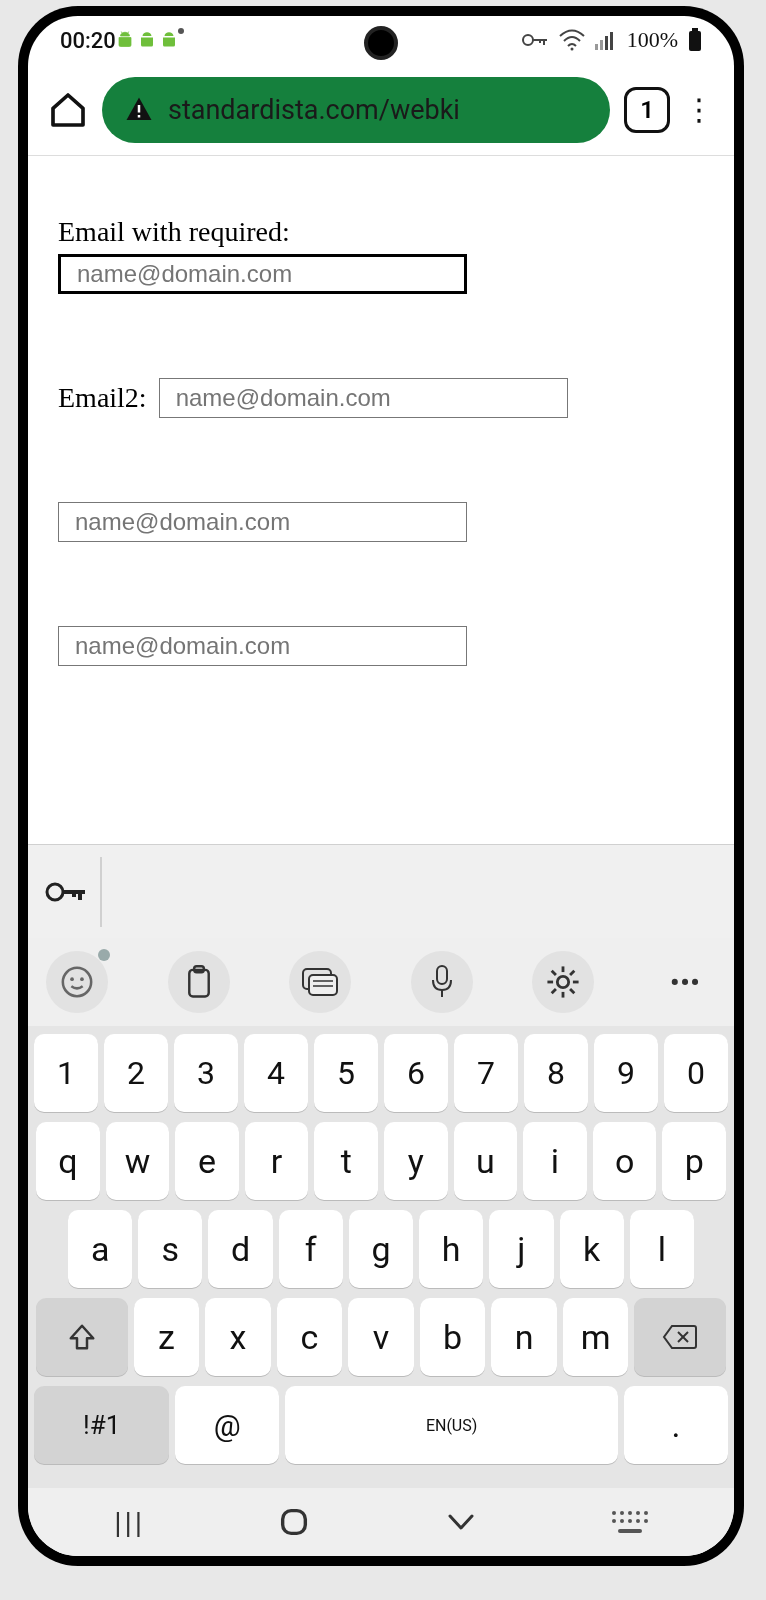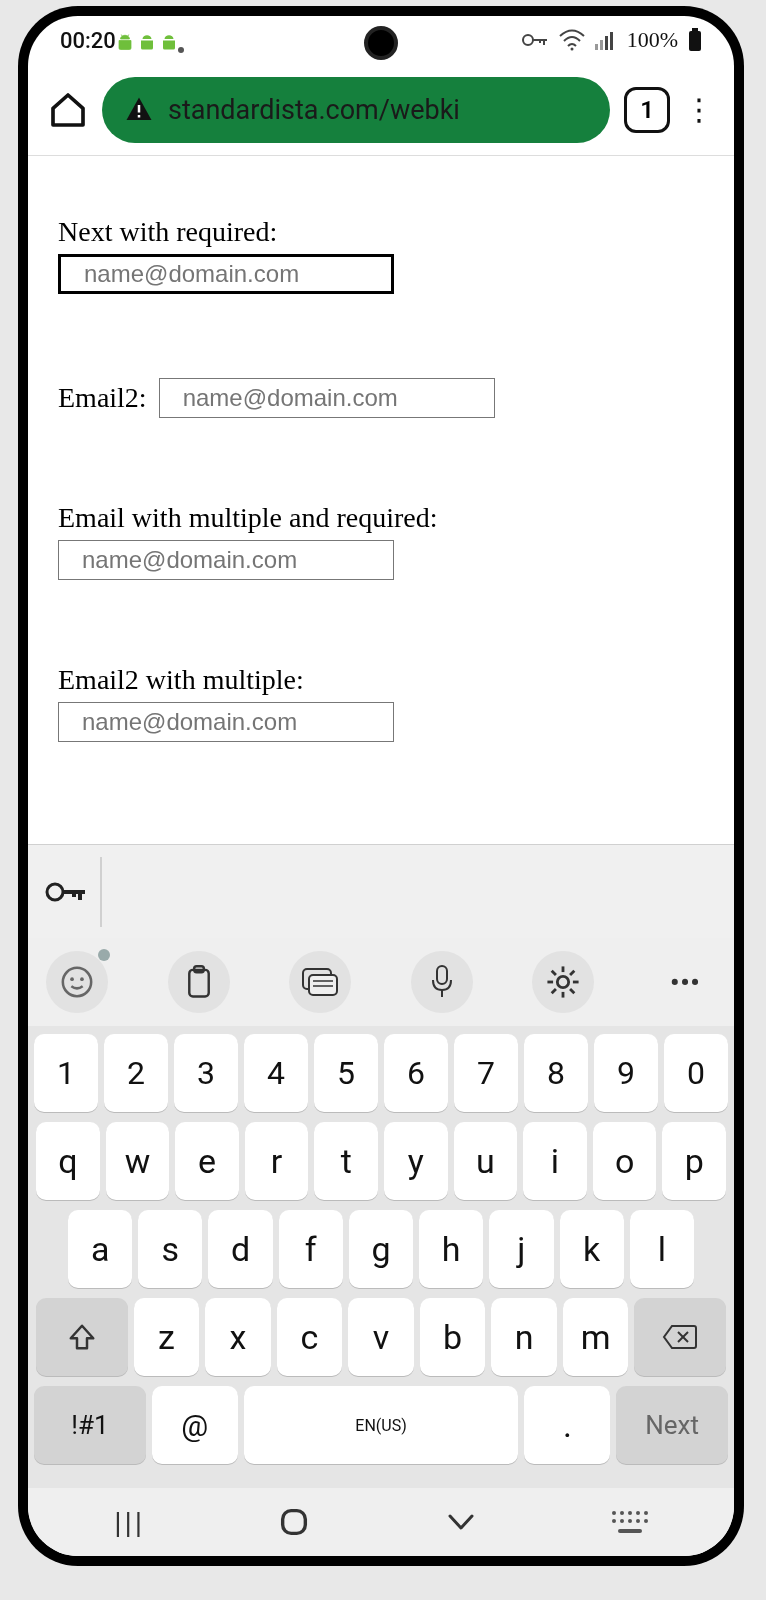--- a/index.html
+++ b/index.html
@@ -22,21 +22,21 @@
   }
   
   .status-bar {
     height: 48px;
     display: flex; align-items: center; justify-content: space-between;
     padding: 0 32px;
     font-size: 22px;
     color: #111;
     font-weight: 500;
   }
-  .status-left { display: flex; align-items: flex-end; }
+  .status-left { display: flex; align-items: flex-start; }
   .androids { display:flex; gap:4px; }
   .android-icon { width:18px; height:22px; }
   .dot { width:6px; height:6px; background:#555; border-radius:50%; }
   .status-right { display:flex; align-items:center; gap:10px;font-family:Liberation Serif, serif; }
   .camera-notch {
     position:absolute; top:10px; left:50%; transform:translateX(-50%);
     width:34px; height:34px; background:#000; border-radius:50%;
     border:4px solid #222;
   }
   
@@ -61,22 +61,22 @@
   .page {
     flex:1; padding: 60px 30px 20px 30px; overflow:hidden;
     font-family: Georgia, "Times New Roman", serif;
     font-size:28px; color:#000;
   }
   .field-block { margin-bottom: 84px; }
   .field-block.inline { display:flex; align-items:center; gap:12px; }
   .field-label { margin-bottom:6px; }
   .field-block.inline .field-label { margin-bottom:0; }
   .txt {
-    width:336px; height:40px;
-    border:1px solid #777; padding:2px 23px;
+    width:409px; height:40px;
+    border:1px solid #777; padding:2px 16px;
     font-family:-apple-system, sans-serif; font-size:24px; color:#888;
     background:#fff;
   }
   .txt.focused { border:3px solid #000; outline:none; color:#888;}
   
   .suggest-bar {
     height:94px; background:#f0f0f0; border-top:1px solid #d0d0d0;
     display:flex; align-items:center; padding:0 8px;
   }
   .suggest-key { width:60px; display:flex; justify-content:center;}
@@ -181,33 +181,31 @@
         <span>standardista.com/webki</span>
       </div>
       <div class="tab-box">
         <span>1</span>
       </div>
       <div class="menu-dots">⋮</div>
     </div>
 
     <div class="page">
       <div class="field-block">
-        <div class="field-label">Next with required:</div>
+        <div class="field-label">Email with required:</div>
         <input class="txt focused" type="text" placeholder="name@domain.com" style="">
       </div>
       <div class="field-block inline">
         <div class="field-label">Email2:</div>
         <input class="txt" type="text" placeholder="name@domain.com" style="">
       </div>
       <div class="field-block">
-        <div class="field-label">Email with multiple and required:</div>
         <input class="txt" type="text" placeholder="name@domain.com" style="">
       </div>
       <div class="field-block" style="margin-bottom:10px">
-        <div class="field-label">Email2 with multiple:</div>
         <input class="txt" type="text" placeholder="name@domain.com" style="">
       </div>
     </div>
 
     <div class="suggest-bar">
       <div class="suggest-key">
         <svg width="44" height="30" viewBox="0 0 44 30">
             <circle cx="11" cy="15" r="8" fill="none" stroke="#222" stroke-width="3"></circle>
             <rect x="19" y="13" width="22" height="4" fill="#222"></rect>
             <rect x="34" y="13" width="4" height="10" fill="#222"></rect>
@@ -320,21 +318,20 @@
               <line x1="16" y1="8" x2="26" y2="18" stroke="#333" stroke-width="2"></line>
               <line x1="26" y1="8" x2="16" y2="18" stroke="#333" stroke-width="2"></line>
             </svg>
         </div>
       </div>
       <div class="krow">
         <div class="key fn" style="flex:1.3;font-size:26px">!#1</div>
         <div class="key at">@</div>
         <div class="key space">EN(US)</div>
         <div class="key" style="flex:1">.</div>
-        <div class="key next">Next</div>
       </div>
     </div>
 
     <div class="navbar">
       <div style="font-size:30px;color:#333;letter-spacing:3px;">|||</div>
       <div>
         <svg width="34" height="34" viewBox="0 0 24 24">
             <rect x="4" y="4" width="16" height="16" rx="6" fill="none" stroke="#333" stroke-width="2.4"></rect>
           </svg>
       </div>

